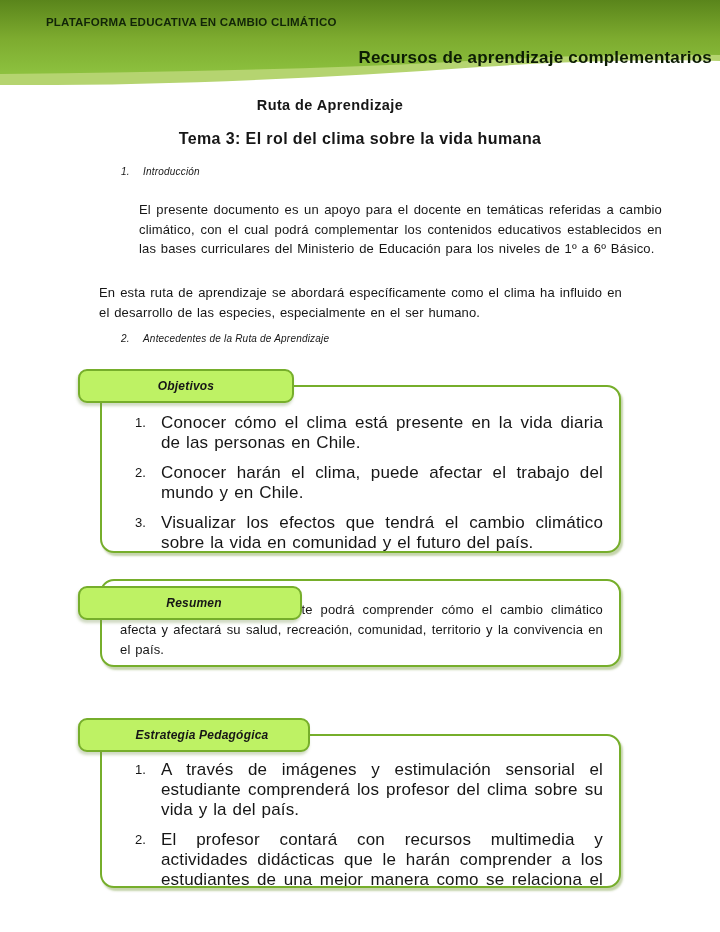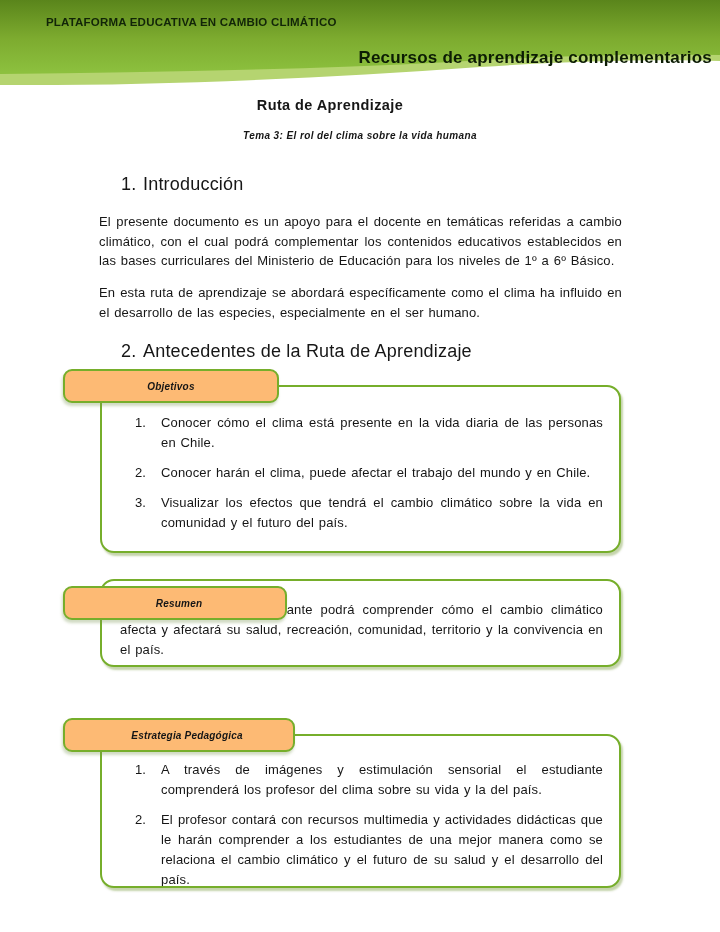--- a/index.html
+++ b/index.html
@@ -19,57 +19,57 @@
   }
   .band2-text{
     position:absolute;top:48px;right:8px;
     font-size:17px;font-weight:bold;color:#0c1c04;letter-spacing:.2px;
   }
 
   
   .title-main{position:absolute;top:97px;left:0;width:660px;text-align:center;
     font-size:14.5px;font-weight:bold;letter-spacing:.4px;}
   .title-sub{position:absolute;top:130px;left:0;width:720px;text-align:center;
-    font-size:10px;font-weight:bold;letter-spacing:.4px;font-style:italic;}
-  .sec-heading{position:absolute;left:121px;font-size:18px;letter-spacing:.2px;margin-top:8px;}
+    font-size:16px;font-weight:bold;letter-spacing:.4px;}
+  .sec-heading{position:absolute;left:121px;font-style:italic;font-size:10px;letter-spacing:.2px;}
   .sec-heading .num{display:inline-block;min-width:22px;}
   #h-intro{top:166px;}
   #h-ant{top:333px;}
 
   
   .para{position:absolute;left:99px;width:523px;text-align:justify;
     font-size:13px;line-height:19.5px;letter-spacing:.15px;word-spacing:1px;}
-  #p1{top:212px;}
+  #p1{top:200px;margin-left:40px;}
   #p2{top:283px;}
 
   
   .module-tab{
-    position:absolute;left:63px;width:212px;height:30px;z-index:3;
-    background:#fdba74;border:2px solid #76ae2b;border-radius:9px;
+    position:absolute;left:78px;width:212px;height:30px;z-index:3;
+    background:#bef264;border:2px solid #76ae2b;border-radius:9px;
     display:flex;align-items:center;justify-content:center;
-    font-weight:bold;font-style:italic;font-size:10px;letter-spacing:.2px;
+    font-weight:bold;font-style:italic;font-size:12px;letter-spacing:.2px;
     box-shadow:-1px 3px 3px rgba(120,150,80,.35);
   }
   .module-body{
     position:absolute;left:100px;width:521px;z-index:1;
     background:#ffffff;border:2px solid #76ae2b;border-radius:14px;
     box-shadow:2px 3px 2px rgba(140,170,90,.5);
     box-sizing:border-box;
   }
   #tab-objetivos{top:369px;}
   #body-objetivos{top:385px;height:168px;padding:26px 16px 0 33px;}
   #tab-resumen{top:586px;padding-left:8px;}
   #body-resumen{top:579px;height:88px;padding:19px 16px 0 18px;}
   #tab-estrategia{top:718px;padding-left:16px;}
   #body-estrategia{top:734px;height:154px;padding:24px 16px 0 33px;overflow:hidden;}
 
   .module-text{font-size:13px;line-height:20px;text-align:justify;letter-spacing:.15px;word-spacing:1px;}
   .olist .item{display:flex;margin-bottom:10px;}
   .olist .num{flex:0 0 26px;font-size:13px;line-height:20px;}
-  .olist .txt{flex:1;font-size:13px;line-height:20px;text-align:justify;letter-spacing:.15px;word-spacing:1px;}
+  .olist .txt{flex:1;font-size:17px;line-height:20px;text-align:justify;letter-spacing:.15px;word-spacing:1px;}
 </style>
 </head>
 <body>
 
 <div class="page">
 
   <div class="header">
     <svg width="720" height="96" viewBox="0 0 720 96">
       <defs>
         <linearGradient id="hg" x1="0" y1="0" x2="0" y2="1">

